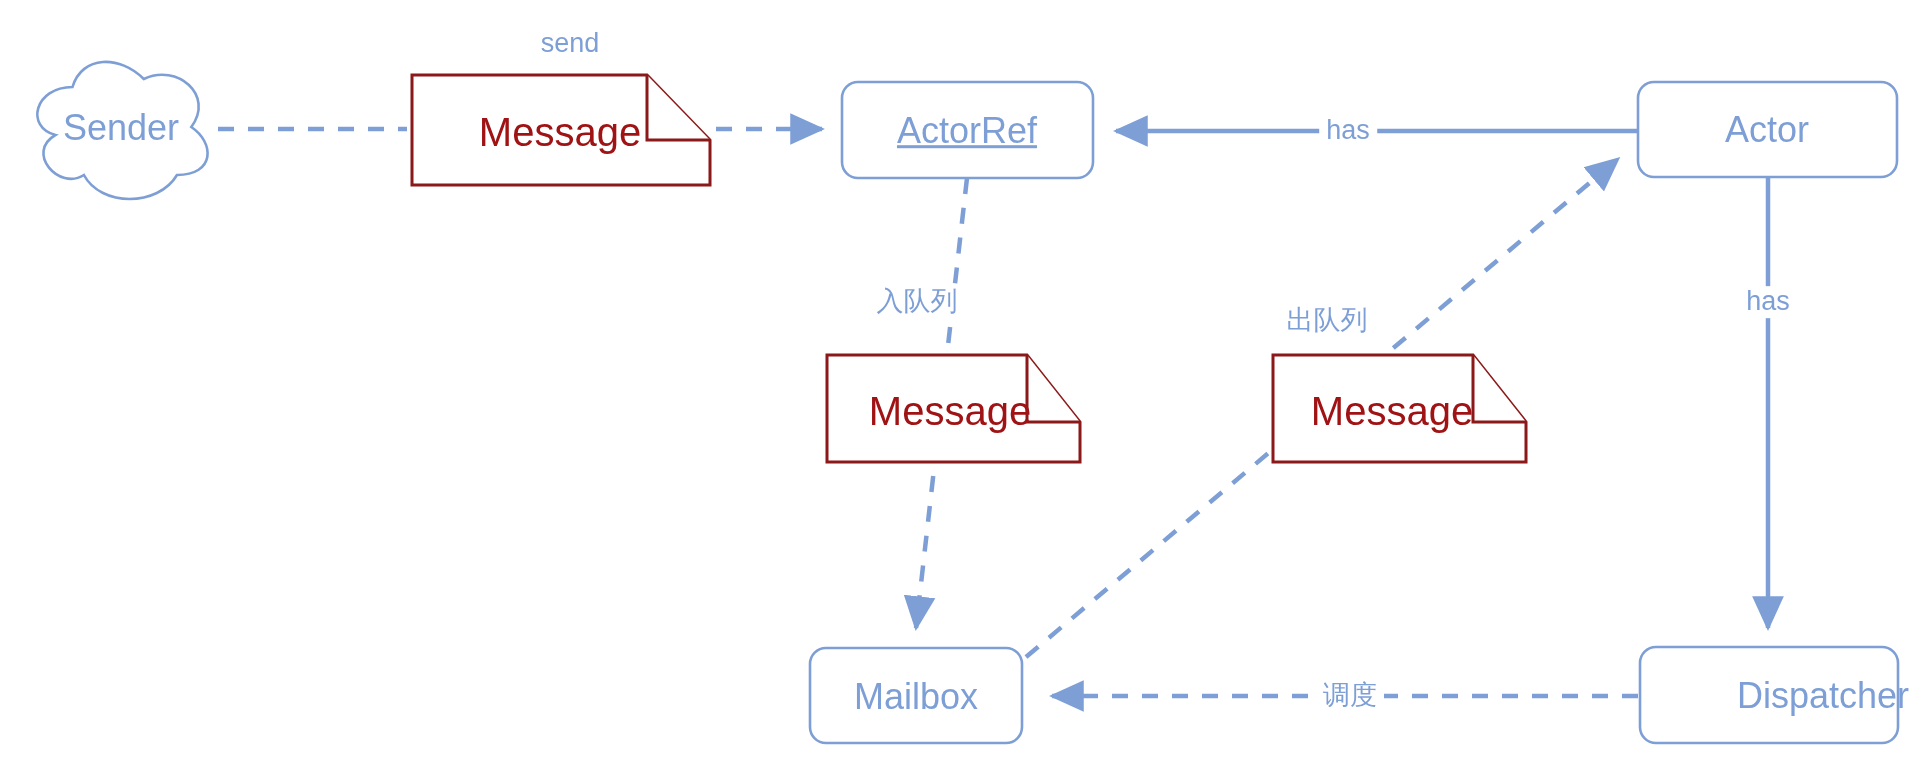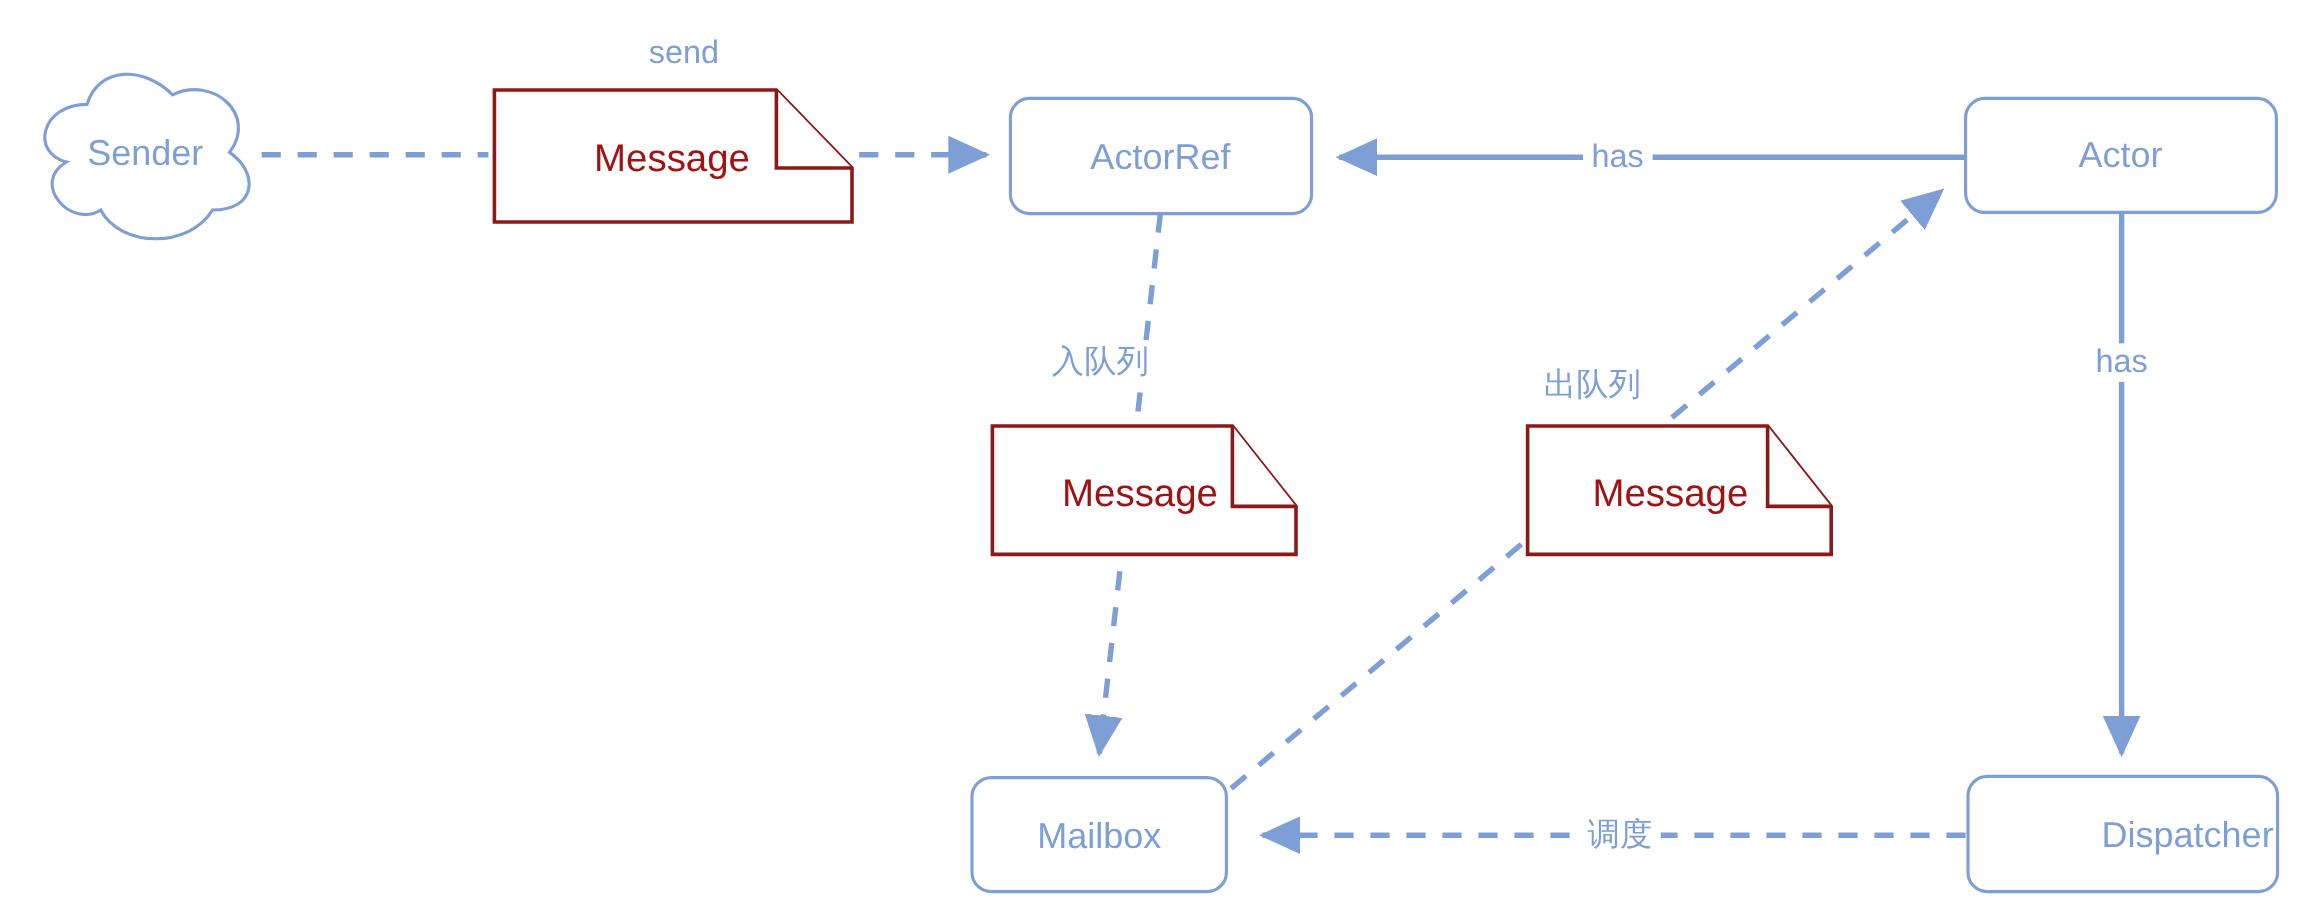--- a/index.html
+++ b/index.html
@@ -15,28 +15,28 @@
   .cloud{fill:var(--fill);stroke:var(--blue);stroke-width:2.6px;}
   .note{fill:var(--fill);stroke:var(--note_border);stroke-width:3px;stroke-linejoin:miter;}
   .note-fold{fill:var(--fill);stroke:var(--note_border);stroke-width:3px;}
   .edge{fill:none;stroke:var(--blue);stroke-width:4.5px;}
   .edge.dashed{stroke-dasharray:16 14;}
   .arrowhead{fill:var(--blue);}
   .lbl{
     position:absolute;transform:translate(-50%,-50%);
     color:var(--blue);font-size:27px;white-space:nowrap;line-height:1.1;
   }
-  .lbl.node{font-size:30px;}
-  .lbl.red{color:var(--note_text);font-size:32px;}
+  .lbl.node{font-size:36px;}
+  .lbl.red{color:var(--note_text);font-size:40px;}
   .lbl.onLine{background:var(--bg);padding:1px 7px;}
   
   .p-sender{left:121px;top:128px;}
   .p-send{left:570px;top:44px;text-align:center;}
   .p-msg1{left:560px;top:132px;}
-  .p-actorref{left:967px;top:131px;}
+  .p-actorref{left:967px;top:131px;text-decoration:underline;}
   .p-hash{left:1348px;top:131px;}
   .p-actor{left:1767px;top:130px;}
   .p-enq{left:917px;top:302px;}
   .p-deq{left:1327px;top:303px;margin-top:18px;}
   .p-msg2{left:950px;top:411px;}
   .p-msg3{left:1392px;top:411px;}
   .p-hasv{left:1768px;top:302px;}
   .p-mailbox{left:916px;top:697px;}
   .p-dispatcher{left:1823px;top:696px;}
   .p-disp{left:1350px;top:696px;}

